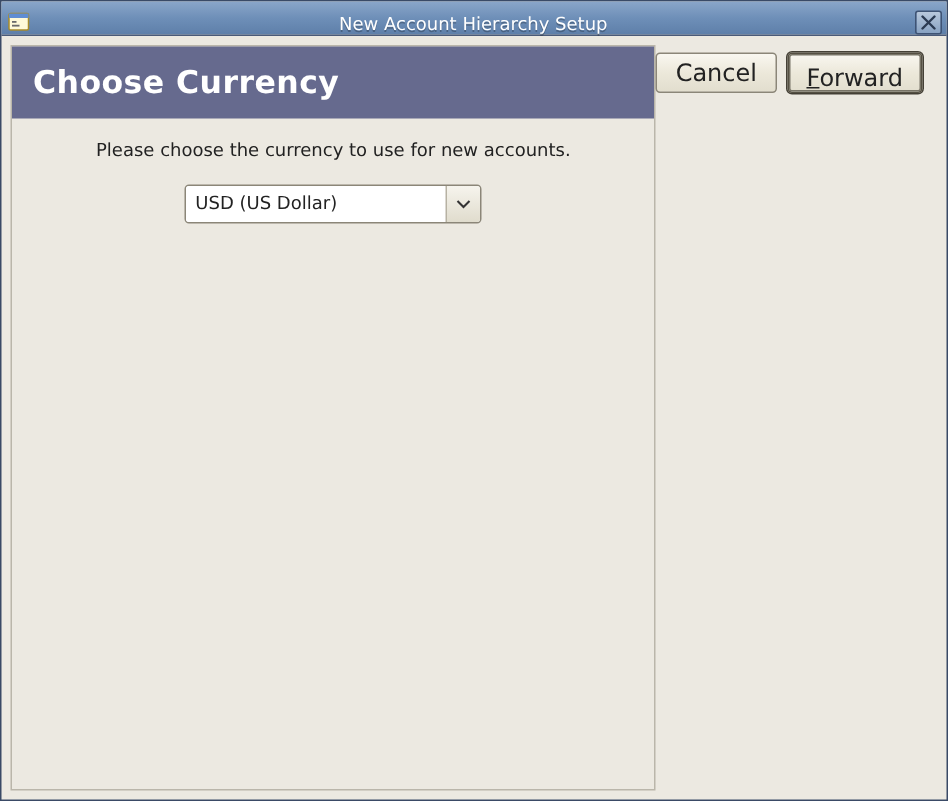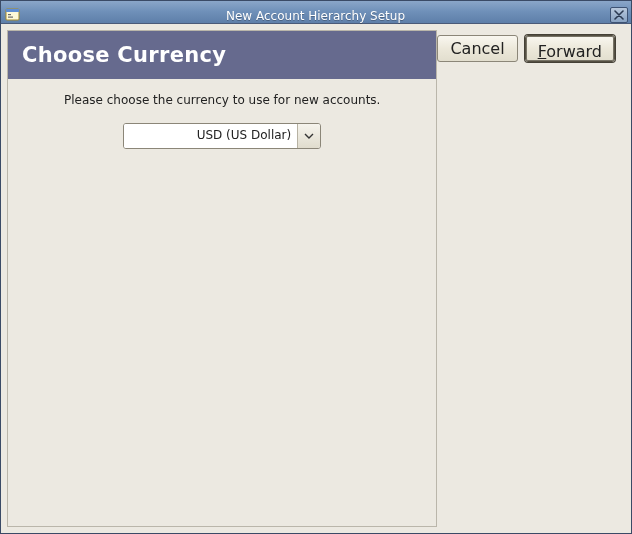--- a/index.html
+++ b/index.html
@@ -86,21 +86,20 @@
     margin-bottom: 16px;
   }
   .combo {
     width: 198px;
     height: 26px;
     display:flex;
     border: 1px solid #8b8678;
     border-radius: 3px;
     background: #fff;
     overflow:hidden;
-    text-align:right;
   }
   .combo .combo-text {
     flex:1;
     padding: 4px 6px;
     font-size: 12px;
     color:#222;
     background:#fff;
     border-right: 1px solid #b7b2a3;
   }
   .combo .combo-btn {

